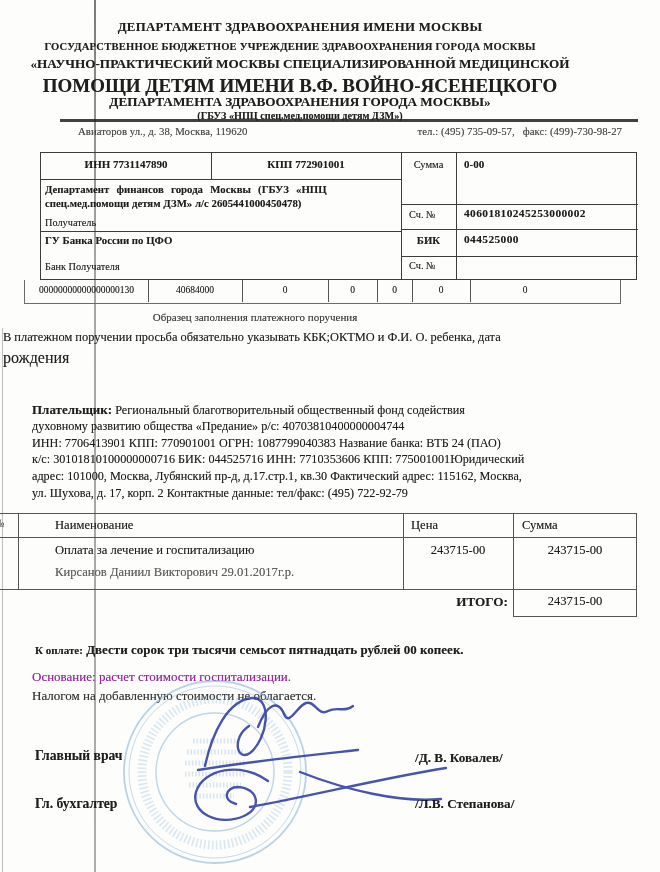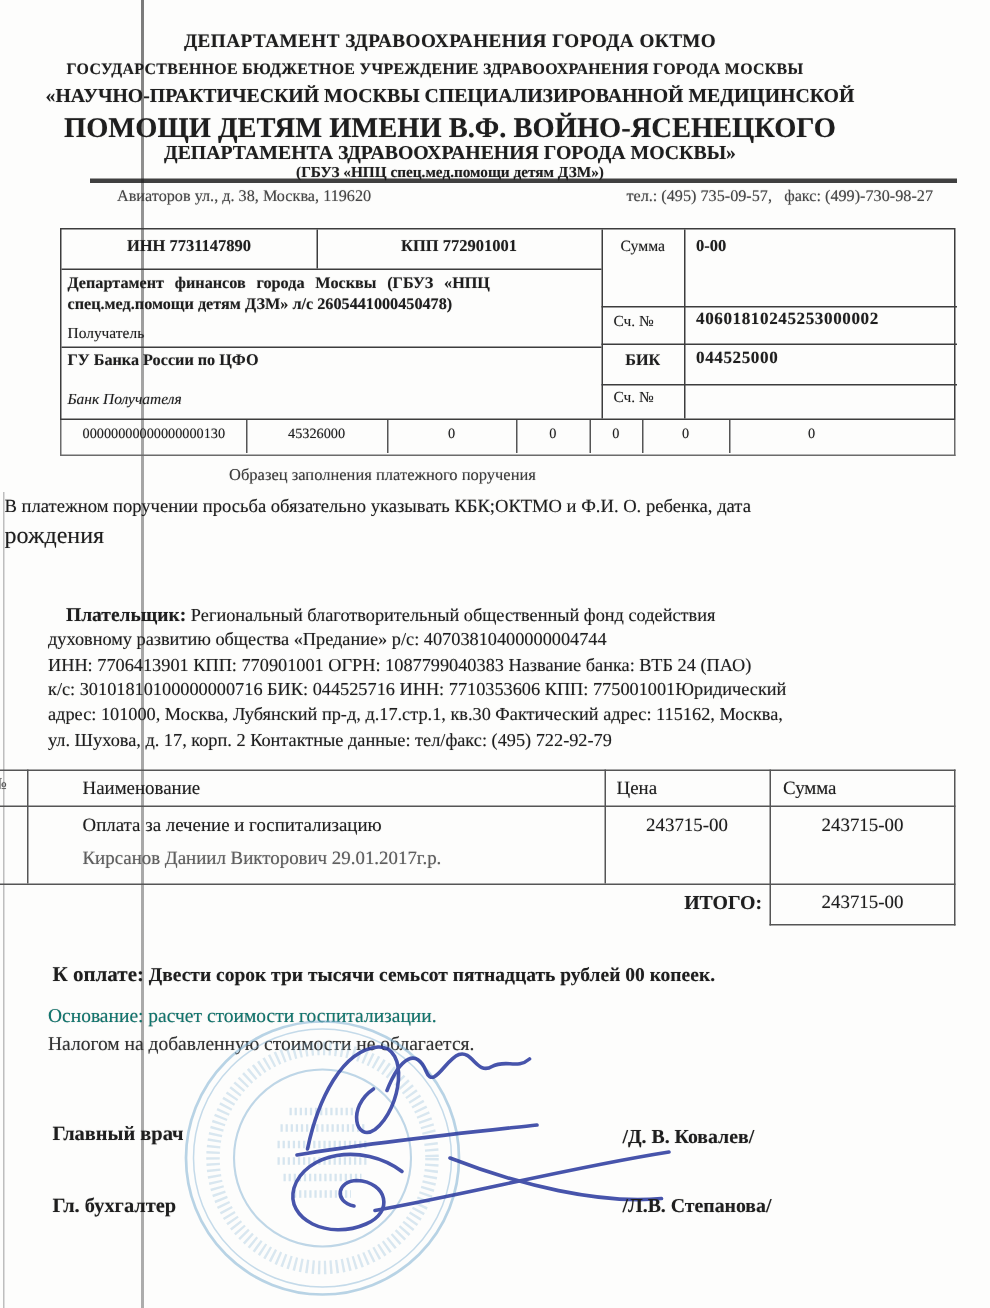--- a/index.html
+++ b/index.html
@@ -21,21 +21,21 @@
 </style>
 </head>
 <body>
 
 <div id="page">
 
   <div class="abs" style="left:94px;top:0;width:2px;height:872px;background:linear-gradient(#222 0%,#444 12%,#6a6a6a 30%,#777 100%);opacity:.6;"></div>
   <div class="abs" style="left:2px;top:328px;width:1px;height:544px;background:#8a8a8a;opacity:.55;"></div>
 
   <div>
-    <div class="abs ctr b scan" style="left:10px;top:20px;width:580px;font-size:12.8px;letter-spacing:.3px;">ДЕПАРТАМЕНТ ЗДРАВООХРАНЕНИЯ ГОРОДА ОКТМО</div>
+    <div class="abs ctr b scan" style="left:10px;top:20px;width:580px;font-size:12.8px;letter-spacing:.3px;">ДЕПАРТАМЕНТ ЗДРАВООХРАНЕНИЯ ИМЕНИ МОСКВЫ</div>
     <div class="abs ctr b scan" style="left:0px;top:41px;width:580px;font-size:10.6px;letter-spacing:.2px;">ГОСУДАРСТВЕННОЕ БЮДЖЕТНОЕ УЧРЕЖДЕНИЕ ЗДРАВООХРАНЕНИЯ ГОРОДА МОСКВЫ</div>
     <div class="abs ctr b scan" style="left:10px;top:56px;width:580px;font-size:13.2px;">«НАУЧНО-ПРАКТИЧЕСКИЙ МОСКВЫ СПЕЦИАЛИЗИРОВАННОЙ МЕДИЦИНСКОЙ</div>
     <div class="abs ctr b scan" style="left:10px;top:75px;width:580px;font-size:19px;">ПОМОЩИ ДЕТЯМ ИМЕНИ В.Ф. ВОЙНО-ЯСЕНЕЦКОГО</div>
     <div class="abs ctr b scan" style="left:10px;top:94px;width:580px;font-size:13.2px;">ДЕПАРТАМЕНТА ЗДРАВООХРАНЕНИЯ ГОРОДА МОСКВЫ»</div>
     <div class="abs ctr b scan" style="left:10px;top:110px;width:580px;font-size:10.2px;">(ГБУЗ «НПЦ спец.мед.помощи детям ДЗМ»)</div>
     <div class="abs" style="left:60px;top:119px;width:578px;height:2.6px;background:#1f1f1f;opacity:.85;"></div>
     <div class="abs scan" style="left:78px;top:125px;font-size:10.8px;color:#474747;">Авиаторов ул., д. 38, Москва, 119620</div>
     <div class="abs scan pre" style="left:330px;top:125px;width:292px;text-align:right;font-size:10.8px;color:#474747;">тел.: (495) 735-09-57,   факс: (499)-730-98-27</div>
   </div>
 
@@ -55,50 +55,50 @@
     <div class="abs ctr scan" style="left:360px;top:6px;width:55px;font-size:10.5px;">Сумма</div>
     <div class="abs b scan" style="left:423px;top:5px;font-size:11px;">0-00</div>
     <div class="abs b scan" style="left:4px;top:30px;width:352px;font-size:10.8px;word-spacing:4.5px;">Департамент финансов города Москвы (ГБУЗ «НПЦ</div>
     <div class="abs b scan" style="left:4px;top:44px;font-size:10.8px;">спец.мед.помощи детям ДЗМ» л/с 2605441000450478)</div>
     <div class="abs scan" style="left:4px;top:64px;font-size:10.3px;">Получатель</div>
     <div class="abs scan" style="left:368px;top:56px;font-size:10.3px;">Сч. №</div>
     <div class="abs b scan" style="left:423px;top:54px;font-size:11.4px;letter-spacing:.4px;font-family:Liberation Serif, serif;">40601810245253000002</div>
     <div class="abs b scan" style="left:4px;top:81px;font-size:10.8px;">ГУ Банка России по ЦФО</div>
     <div class="abs ctr b scan" style="left:360px;top:81px;width:55px;font-size:10.8px;">БИК</div>
     <div class="abs b scan" style="left:423px;top:80px;font-size:11.4px;letter-spacing:.4px;">044525000</div>
-    <div class="abs scan" style="left:4px;top:108px;font-size:10.3px;font-style:italic;">Банк Получателя</div>
+    <div class="abs scan" style="left:4px;top:108px;font-size:10.3px;">Банк Получателя</div>
     <div class="abs scan" style="left:368px;top:107px;font-size:10.3px;">Сч. №</div>
   </div>
 
-  <div class="abs" style="left:40px;top:280px;width:597px;height:24px;border:1px solid #6b6b6b;border-top:none;box-sizing:border-box;">
+  <div class="abs" style="left:24px;top:280px;width:597px;height:24px;border:1px solid #6b6b6b;border-top:none;box-sizing:border-box;">
     <div class="tline" style="left:123px;top:0;width:1px;height:22px;"></div>
     <div class="tline" style="left:217px;top:0;width:1px;height:22px;"></div>
     <div class="tline" style="left:303px;top:0;width:1px;height:22px;"></div>
     <div class="tline" style="left:352px;top:0;width:1px;height:22px;"></div>
     <div class="tline" style="left:387px;top:0;width:1px;height:22px;"></div>
     <div class="tline" style="left:445px;top:0;width:1px;height:22px;"></div>
     <div class="cell scan" style="left:0;top:5px;width:123px;">00000000000000000130</div>
-    <div class="cell scan" style="left:123px;top:5px;width:94px;">45326000</div>
+    <div class="cell scan" style="left:123px;top:5px;width:94px;">40684000</div>
     <div class="cell scan" style="left:217px;top:5px;width:86px;">0</div>
     <div class="cell scan" style="left:303px;top:5px;width:49px;">0</div>
     <div class="cell scan" style="left:352px;top:5px;width:35px;">0</div>
     <div class="cell scan" style="left:387px;top:5px;width:58px;">0</div>
     <div class="cell scan" style="left:445px;top:5px;width:110px;">0</div>
   </div>
 
   <div class="abs ctr scan" style="left:60px;top:311px;width:390px;font-size:11px;color:#3c3c3c;">Образец заполнения платежного поручения</div>
 
   <div>
     <div class="abs scan" style="left:3px;top:330px;font-size:12.4px;">В платежном поручении просьба обязательно указывать КБК;ОКТМО и Ф.И. О. ребенка, дата</div>
     <div class="abs scan" style="left:3px;top:349px;font-size:16px;">рождения</div>
   </div>
 
 
   <div style="font-size:12.2px;">
-    <div class="abs scan" style="left:32px;top:402px;font-size:12.2px;margin-left:12px;">
+    <div class="abs scan" style="left:32px;top:402px;font-size:12.2px;">
       <span class="b" style="font-size:13px;">Плательщик:</span>
       <span>Региональный благотворительный общественный фонд содействия</span>
     </div>
     <div class="abs scan" style="left:32px;top:419px;font-size:12.2px;">духовному развитию общества «Предание» р/с: 40703810400000004744</div>
     <div class="abs scan" style="left:32px;top:436px;font-size:12.2px;">ИНН: 7706413901 КПП: 770901001 ОГРН: 1087799040383 Название банка: ВТБ 24 (ПАО)</div>
     <div class="abs scan" style="left:32px;top:452px;font-size:12.2px;">к/с: 30101810100000000716 БИК: 044525716 ИНН: 7710353606 КПП: 775001001Юридический</div>
     <div class="abs scan" style="left:32px;top:469px;font-size:12.2px;">адрес: 101000, Москва, Лубянский пр-д, д.17.стр.1, кв.30 Фактический адрес: 115162, Москва,</div>
     <div class="abs scan" style="left:32px;top:486px;font-size:12.2px;">ул. Шухова, д. 17, корп. 2  Контактные данные: тел/факс: (495) 722-92-79</div>
   </div>
 
@@ -120,24 +120,24 @@
     <div class="abs scan" style="left:55px;top:543px;font-size:12.6px;">Оплата за лечение и госпитализацию</div>
     <div class="abs ctr scan" style="left:403px;top:543px;width:110px;font-size:12.6px;">243715-00</div>
     <div class="abs ctr scan" style="left:513px;top:543px;width:124px;font-size:12.6px;">243715-00</div>
     <div class="abs scan faded" style="left:55px;top:565px;font-size:12.6px;">Кирсанов Даниил Викторович 29.01.2017г.р.</div>
 
     <div class="abs b scan" style="left:360px;top:594px;width:148px;text-align:right;font-size:13.2px;">ИТОГО:</div>
     <div class="abs ctr scan" style="left:513px;top:594px;width:124px;font-size:12.6px;">243715-00</div>
   </div>
 
   <div class="abs scan" style="left:35px;top:642px;font-size:13px;">
-    <span class="b" style="font-size:14px;">К оплате:</span>
+    <span class="b" style="font-size:11px;">К оплате:</span>
     <span class="b">Двести сорок три тысячи семьсот пятнадцать рублей 00 копеек.</span>
   </div>
-  <div class="abs scan" style="left:32px;top:669px;font-size:13px;color:#0f766e;">Основание: расчет стоимости госпитализации.</div>
+  <div class="abs scan" style="left:32px;top:669px;font-size:13px;color:#a21caf;">Основание: расчет стоимости госпитализации.</div>
   <div class="abs scan" style="left:32px;top:688px;font-size:13px;color:#333;">Налогом на добавленную стоимости не облагается.</div>
 
   <svg class="abs" style="left:0;top:0;pointer-events:none;" width="660" height="872" viewBox="0 0 660 872">
     <g stroke="#7fb0d2" fill="none">
       <circle cx="215" cy="772" r="91" stroke-width="1.8" opacity="0.55"></circle>
       <circle cx="215" cy="772" r="86" stroke-width="1" opacity="0.45"></circle>
       <circle cx="215" cy="772" r="59" stroke-width="1.4" opacity="0.5"></circle>
       <circle cx="215" cy="772" r="73" stroke-width="9" stroke-dasharray="1.6 2.4" opacity="0.28"></circle>
       <line x1="193" y1="741" x2="237" y2="741" stroke-width="5" stroke-dasharray="1.5 1.9" opacity="0.3"></line>
       <line x1="187" y1="752" x2="243" y2="752" stroke-width="5" stroke-dasharray="1.5 1.9" opacity="0.3"></line>

